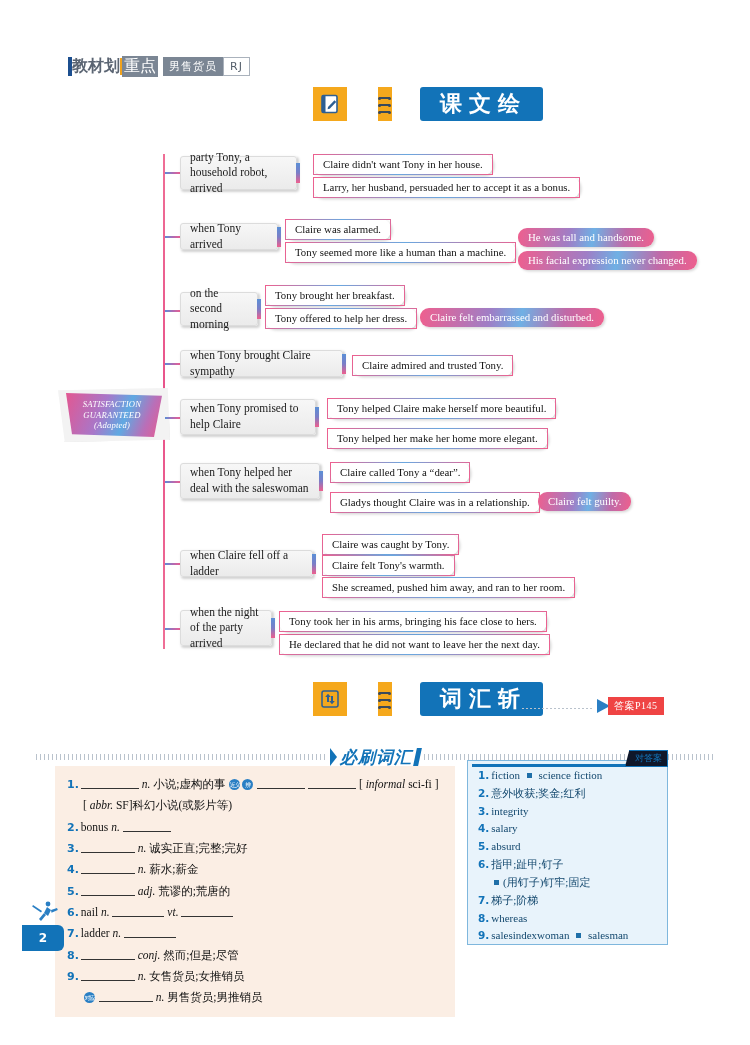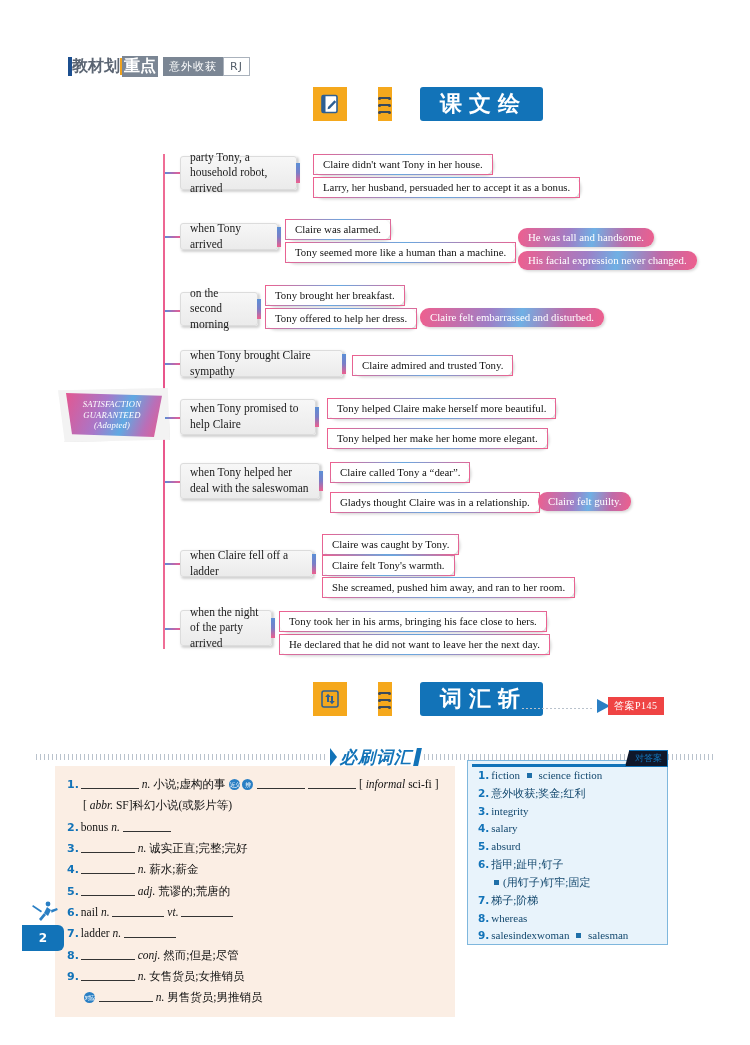--- a/index.html
+++ b/index.html
@@ -8,21 +8,21 @@
     width:750px; height:1045px; position:relative;
     background:#ffffff;
     font-family:"Liberation Serif", serif;
     overflow:hidden;
   }
 
   
   .page-header { position:absolute; left:68px; top:56px; display:flex; align-items:center; }
   .hdr-bar { width:4px; height:19px; background:#1c4f8f; }
   .hdr-jc { font-family:"DejaVu Sans", sans-serif; font-weight:bold; font-size:16px; color:#5a6472; letter-spacing:0px; }
-  .hdr-hl { font-family:"DejaVu Sans", sans-serif; font-weight:bold; font-size:16px; color:#ffffff; background:#7b8694; padding:0 2px; }
+  .hdr-hl { font-family:"DejaVu Sans", sans-serif; font-weight:normal; font-size:16px; color:#ffffff; background:#7b8694; padding:0 2px; }
   .hdr-sep { width:2px; height:17px; background:#f0a21c; }
   .hdr-badge { font-family:"DejaVu Sans", sans-serif; font-size:11px; color:#ffffff; background:#7b8694;
                padding:2px 6px; margin-left:5px; letter-spacing:1px; }
   .hdr-badge2 { font-family:"DejaVu Sans", sans-serif; font-size:11px; color:#555f6b; border:1px solid #aab2bc;
                padding:2px 6px; letter-spacing:1px; }
 
   
   .sec-title { position:absolute; display:flex; align-items:center; height:16px;gap:31px; }
   .sec-icon { width:34px; height:34px; background:#f5a81c; display:flex; align-items:center; justify-content:center; }
   .sec-dots { width:14px; height:34px; background:#f5a81c; position:relative; }
@@ -130,21 +130,21 @@
   #pagefig { position:absolute; left:28px; top:898px; width:34px; height:30px; }
 </style>
 </head>
 <body>
 
 <div class="page-header">
   <span class="hdr-bar"></span>
   <span class="hdr-jc">教材划</span>
   <span class="hdr-sep"></span>
   <span class="hdr-hl">重点</span>
-  <span class="hdr-badge">意外收获</span>
+  <span class="hdr-badge">男售货员</span>
   <span class="hdr-badge2">RJ</span>
 </div>
 
 <div class="sec-title" style="left:313px; top:96px;">
   <span class="sec-icon">
     <svg width="22" height="22" viewBox="0 0 22 22">
       <rect x="3" y="2.5" width="15" height="17" rx="1.5" fill="#fff" stroke="#2d5f93" stroke-width="1.6"></rect>
       <rect x="3" y="2.5" width="3.5" height="17" fill="#2d5f93"></rect>
       <path d="M9 14 L15.5 7.2 L17.2 8.9 L10.7 15.7 L8.6 16.2 Z" fill="#2d5f93"></path>
     </svg>

